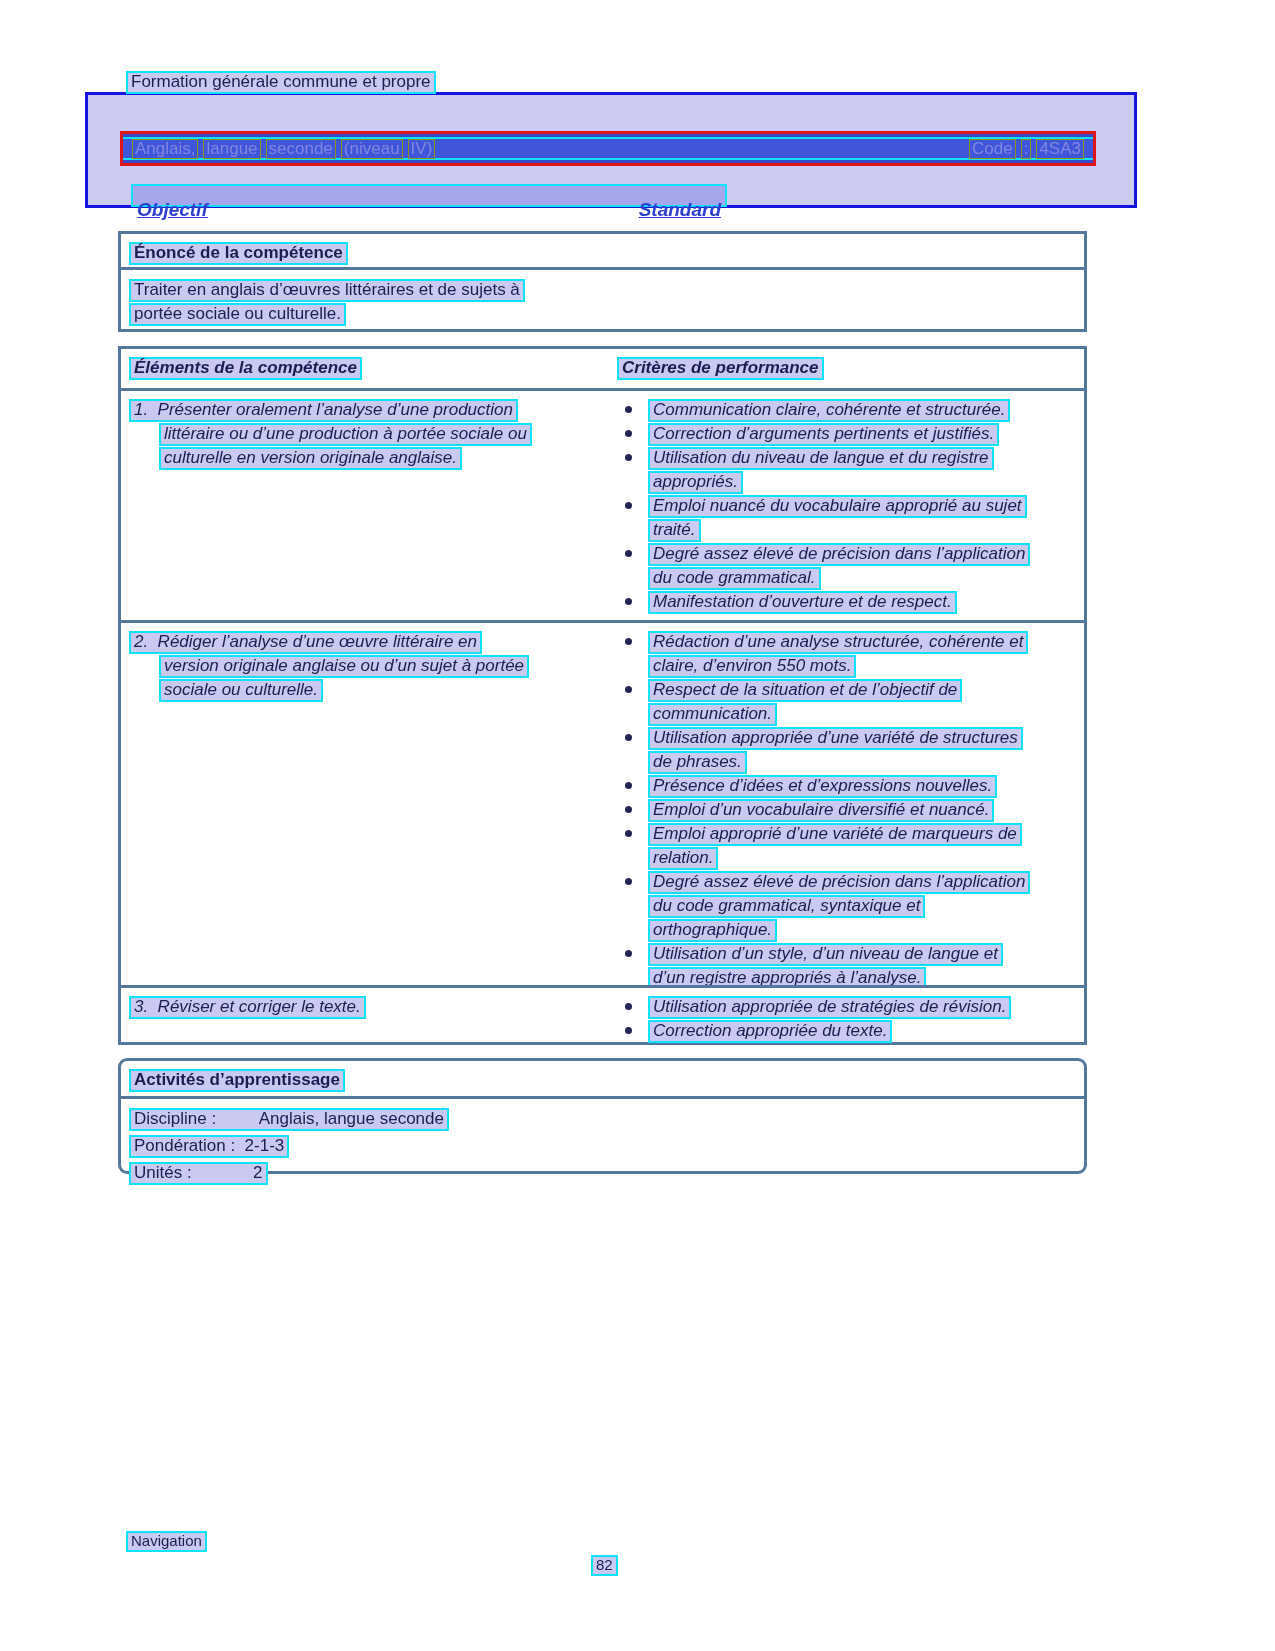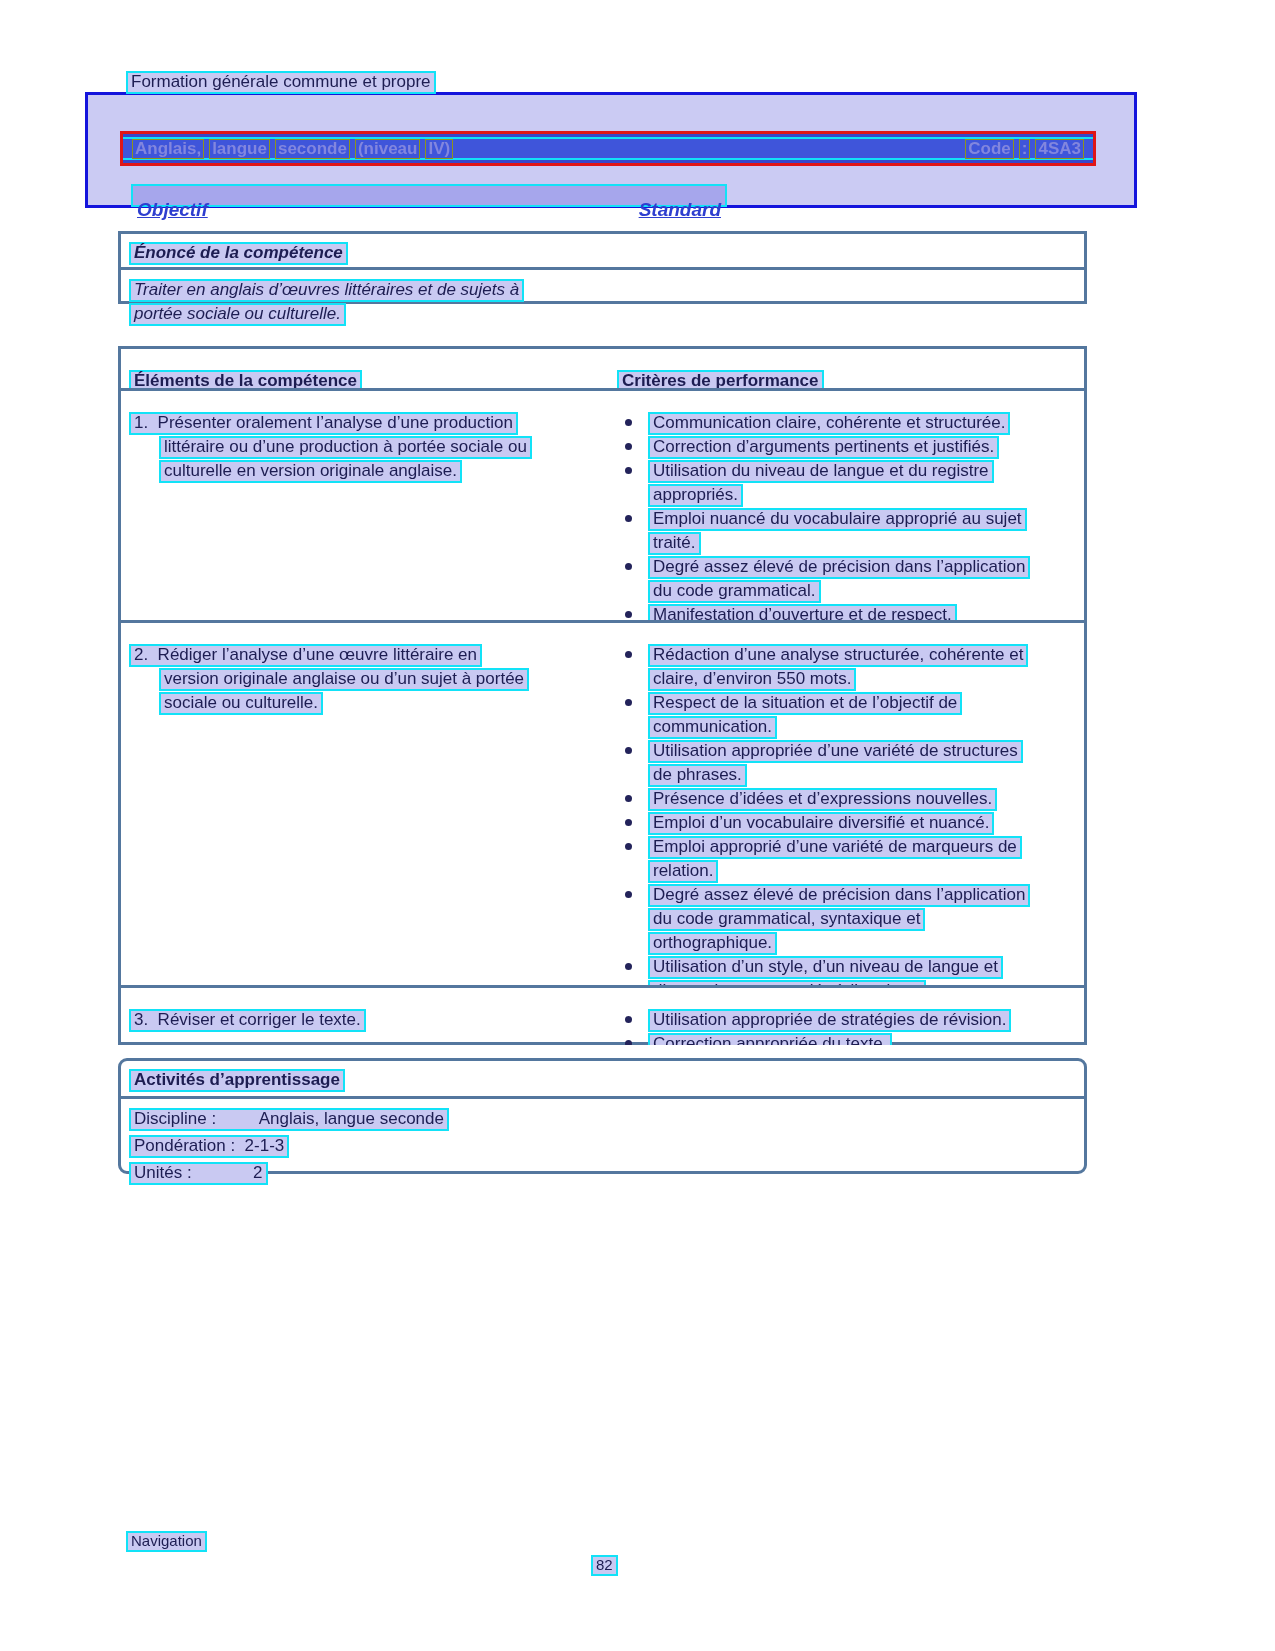--- a/index.html
+++ b/index.html
@@ -20,41 +20,41 @@
   .top-label{position:absolute;left:126px;top:71px;z-index:3;}
 
   
   .outer-box{position:absolute;left:85px;top:92px;width:1046px;height:110px;
     background:#cbcbf3;border:3px solid #1414dc;z-index:1;}
 
   .title-bar{position:absolute;left:32px;top:36px;width:970px;height:29px;
     background:#3747ca;border:3px solid #e01616;}
   .title-stripe{position:absolute;left:0;right:0;top:3px;height:23px;
     background:#3f55da;border-top:2px solid #12e2f7;border-bottom:2px solid #12e2f7;
-    display:flex;align-items:center;justify-content:space-between;padding:0 9px;box-sizing:border-box;font-weight:bold;}
+    display:flex;align-items:center;justify-content:space-between;padding:0 9px;box-sizing:border-box;}
   .word-group{display:flex;align-items:center;}
   .word{border:1px solid #8f941c;color:#8286de;font-size:17px;line-height:17px;
     padding:0 2px 1px 2px;margin-right:5px;white-space:pre;}
   .word:last-child{margin-right:0;}
 
   .obj-row{position:absolute;left:43px;top:89px;width:584px;height:19px;
     background:#a6a6ec;border:2px solid #12e2f7;display:flex;align-items:center;
     justify-content:space-between;padding:0 4px;}
   .obj-row span{font-size:19px;font-weight:bold;font-style:italic;
     text-decoration:underline;color:#2e3ecf;line-height:19px;margin-top:28px;}
 
   
   .sect{position:absolute;left:118px;width:969px;background:#fff;
     border:3px solid #54779e;box-sizing:border-box;}
   .sect-hd{border-bottom:3px solid #54779e;padding:8px 0 0 8px;box-sizing:border-box;}
   .sect-bd{padding:9px 0 0 8px;box-sizing:border-box;}
 
   
   .grid{display:grid;grid-template-columns:474px 1fr;}
-  .trow{border-bottom:3px solid #54779e;padding:21px 0 0 8px;box-sizing:border-box;overflow:hidden;}
+  .trow{border-bottom:3px solid #54779e;padding:8px 0 0 8px;box-sizing:border-box;overflow:hidden;font-style:italic;}
   .trow.last{border-bottom:none;}
   .col2-hd{padding-left:14px;}
   .elem .line.c{padding-left:30px;}
   .crit .line{position:relative;padding-left:45px;}
   .dot{position:absolute;left:22px;top:7px;width:7px;height:7px;border-radius:50%;background:#23235a;}
 
   
   .act-line{height:27px;}
 
   .nav-label{position:absolute;left:126px;top:1531px;}
@@ -85,21 +85,21 @@
         <span class="word">4SA3</span>
       </div>
     </div>
   </div>
   <div class="obj-row">
     <span>Objectif</span>
     <span>Standard</span>
   </div>
 </div>
 
-<div class="sect" style="top:231px;height:73px;font-style:italic;">
+<div class="sect" style="top:231px;height:101px;">
   <div class="sect-hd bold" style="height:36px;">
     <span class="hl b">Énoncé de la compétence</span>
   </div>
   <div class="sect-bd">
     <div class="line"><span class="hl">Traiter en anglais d’œuvres littéraires et de sujets à</span></div>
     <div class="line"><span class="hl">portée sociale ou culturelle.</span></div>
   </div>
 </div>
 
 <div class="sect" style="top:346px;height:699px;">

